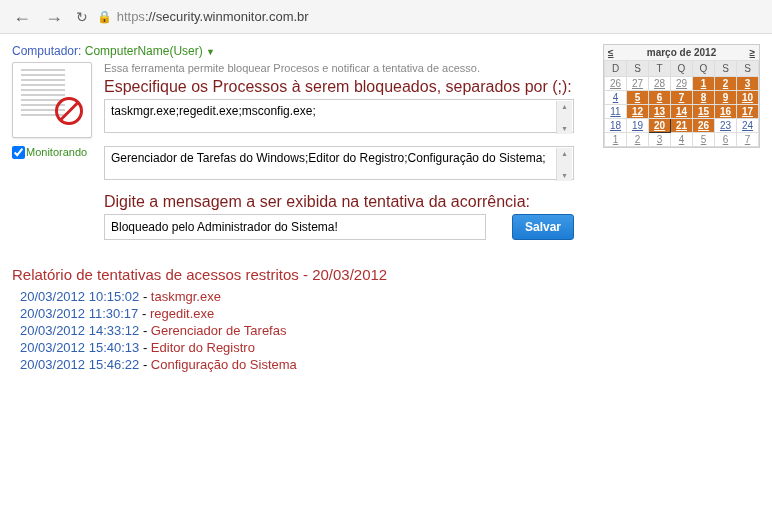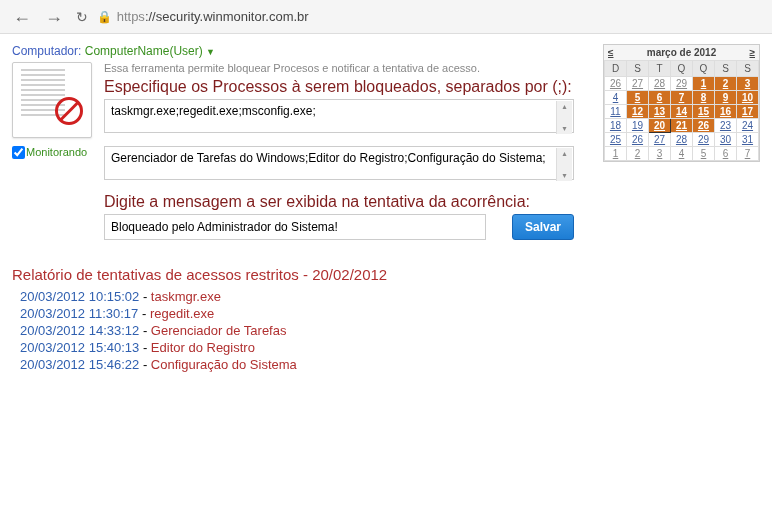--- a/index.html
+++ b/index.html
@@ -179,42 +179,33 @@
           <tr>
             <td><a href="#">18</a></td>
             <td><a href="#">19</a></td>
             <td class="hl sel"><a href="#">20</a></td>
             <td class="hl"><a href="#">21</a></td>
             <td class="hl"><a href="#">26</a></td>
             <td><a href="#">23</a></td>
             <td><a href="#">24</a></td>
           </tr>
           <tr>
-            <td><a href="#">25</a></td>
-            <td><a href="#">26</a></td>
-            <td><a href="#">27</a></td>
-            <td><a href="#">28</a></td>
-            <td><a href="#">29</a></td>
-            <td><a href="#">30</a></td>
-            <td><a href="#">31</a></td>
-          </tr>
-          <tr>
             <td class="mute"><a href="#">1</a></td>
             <td class="mute"><a href="#">2</a></td>
             <td class="mute"><a href="#">3</a></td>
             <td class="mute"><a href="#">4</a></td>
             <td class="mute"><a href="#">5</a></td>
             <td class="mute"><a href="#">6</a></td>
             <td class="mute"><a href="#">7</a></td>
           </tr>
         </tbody>
     </table>
   </div>
 
-  <div class="report-title">Relatório de tentativas de acessos restritos - 20/02/2012</div>
+  <div class="report-title">Relatório de tentativas de acessos restritos - 20/03/2012</div>
   <div id="report-lines">
       <div class="report-line"><span class="ts">20/03/2012 10:15:02</span> - <span class="nm">taskmgr.exe</span></div>
       <div class="report-line"><span class="ts">20/03/2012 11:30:17</span> - <span class="nm">regedit.exe</span></div>
       <div class="report-line"><span class="ts">20/03/2012 14:33:12</span> - <span class="nm">Gerenciador de Tarefas</span></div>
       <div class="report-line"><span class="ts">20/03/2012 15:40:13</span> - <span class="nm">Editor do Registro</span></div>
       <div class="report-line"><span class="ts">20/03/2012 15:46:22</span> - <span class="nm">Configuração do Sistema</span></div>
     </div>
 </div>
 
 </body></html>

